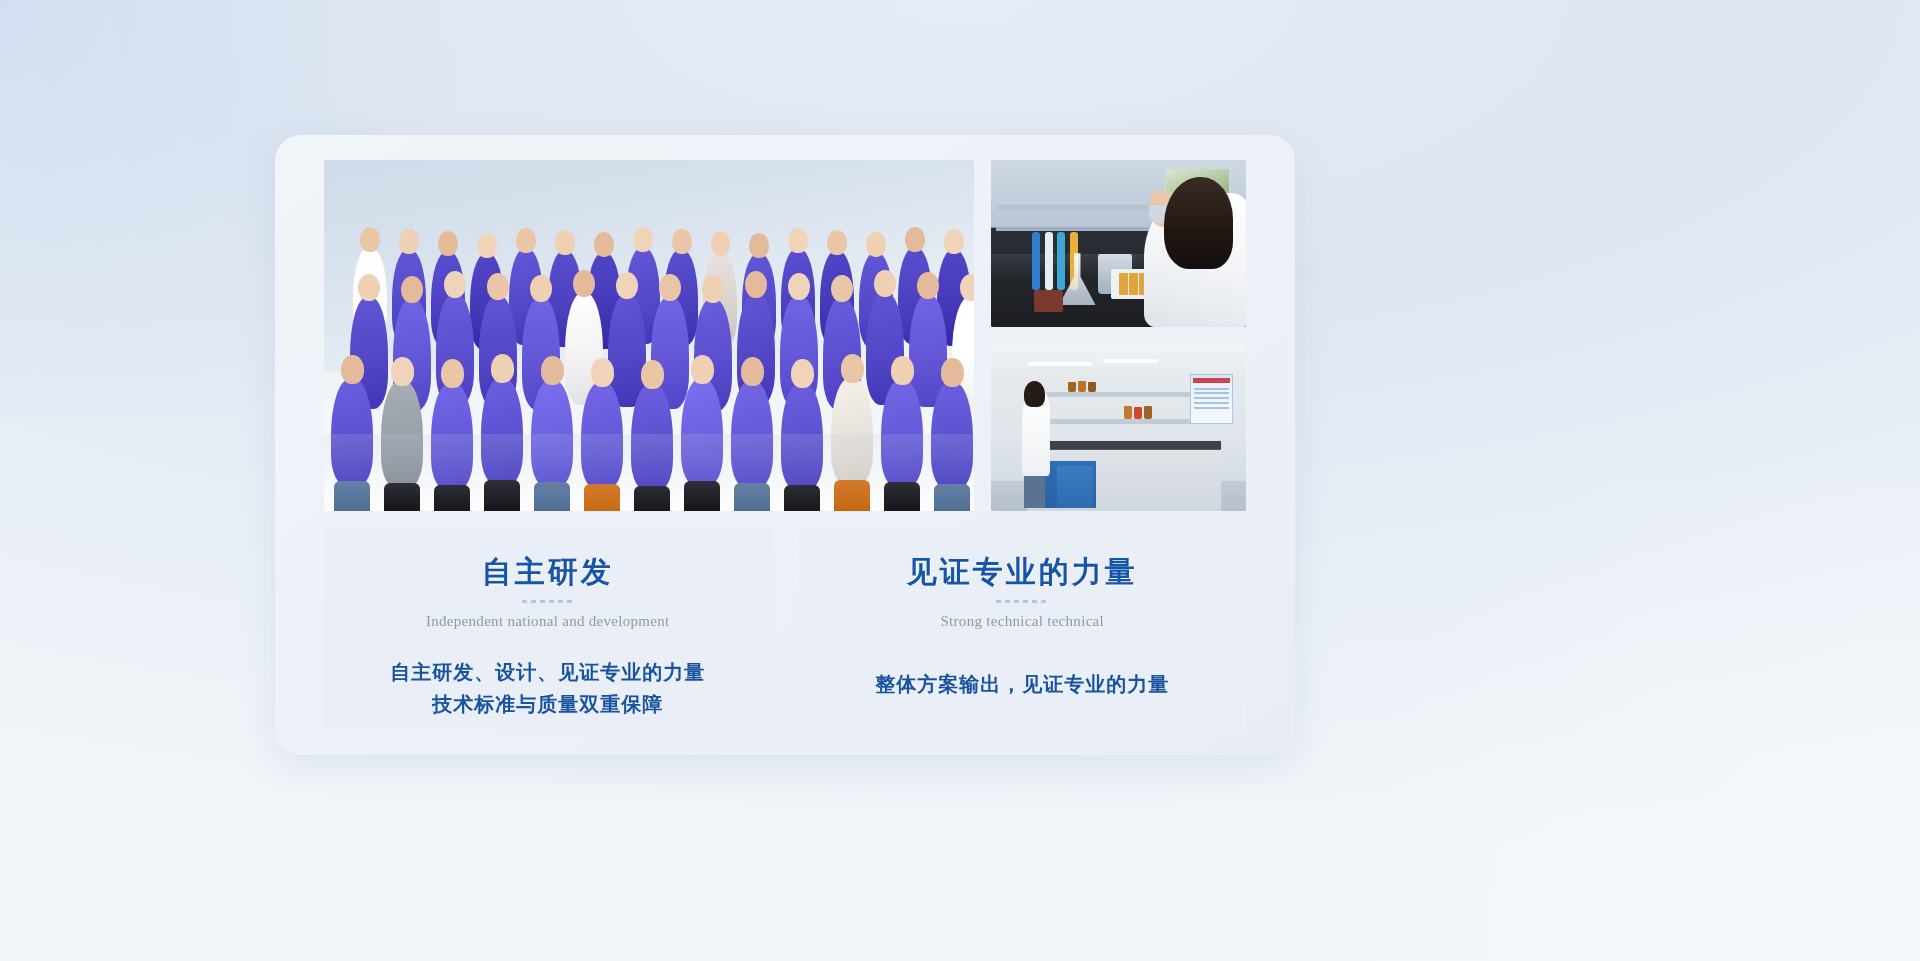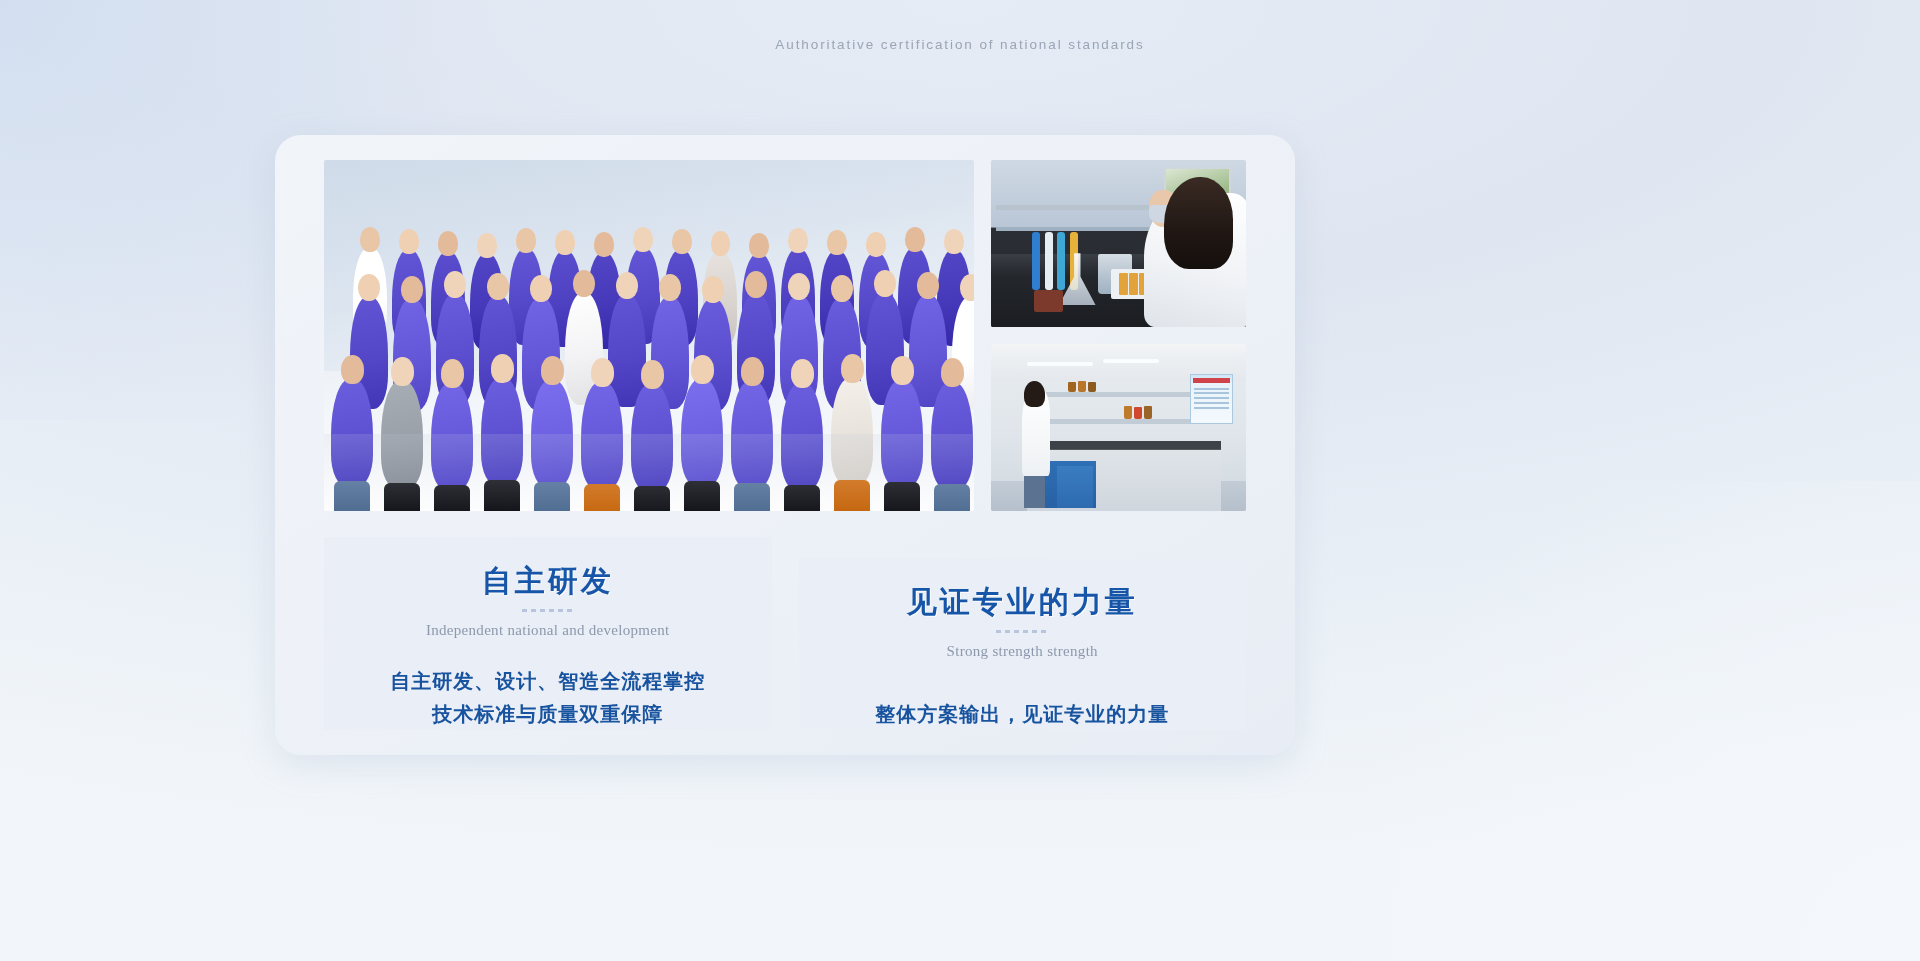--- a/index.html
+++ b/index.html
@@ -105,21 +105,21 @@
     background:linear-gradient(180deg,#3a7cc0,#2e6bb0);}
   .lab2 .coat2{position:absolute;left:12%;top:27%;width:11%;height:52%;
     background:linear-gradient(180deg,#ffffff,#eef1f4);border-radius:38% 30% 8% 8%;}
   .lab2 .hair2{position:absolute;left:13%;top:22%;width:8%;height:16%;
     background:#241b16;border-radius:50% 50% 35% 35%;}
   .lab2 .jeans{position:absolute;left:13%;top:76%;width:8%;height:22%;background:#5b7290;}
   .lab2 .floor2{position:absolute;left:0;right:0;bottom:0;height:18%;
     background:linear-gradient(180deg,#c3ccd6,#b5c0cc);}
 
   
-  .cards{position:absolute;left:49px;top:393px;width:922px;height:202px;display:flex;gap:27px;align-items:flex-end;}
+  .cards{position:absolute;left:49px;top:393px;width:922px;height:202px;display:flex;gap:27px;}
   .card{flex:1;background:#eaeef6;border-radius:3px;padding-top:24px;text-align:center;}
   .card-title{
     font-family:"Liberation Serif", serif;
     font-size:30px;font-weight:700;color:#1655a8;letter-spacing:3px;
     text-shadow:1px 1px 0 rgba(255,255,255,.8);
   }
   .dash{margin:7px auto 0;width:52px;height:3px;
     background:repeating-linear-gradient(to right,#b7c6dd 0 5px,transparent 5px 9px);}
   .card-en{margin-top:10px;font-size:15px;color:#8c99ad;
     font-family:"Liberation Serif", serif;letter-spacing:.3px;}
@@ -127,21 +127,20 @@
     font-size:20px;font-weight:700;color:#17539f;line-height:1.62;letter-spacing:1px;}
   .card-body span{display:block;}
 </style>
 </head>
 <body>
 
 <div class="bg-corner-tl"></div>
 <div class="bg-corner-br"></div>
 
 <div class="header">
-  <div class="subtitle">Authoritative certification of national standards</div>
 </div>
 
 <div class="panel">
 
   <div class="photos">
 
     <div class="photo-main">
       <div class="room-floor"></div>
       <div class="crowd" id="crowd">
           <div class="pp" style="left: 29px; top: 87.5px; width: 34px; height: 96px; background: linear-gradient(170deg, rgb(255, 255, 255) 0%, rgb(255, 255, 255) 55%, rgb(237, 237, 237) 100%);"></div>
@@ -350,28 +349,28 @@
     </div>
   </div>
 
   <div class="cards">
 
     <div class="card">
       <div class="card-title">自主研发</div>
       <div class="dash"></div>
       <div class="card-en">Independent national and development</div>
       <div class="card-body">
-        <span>自主研发、设计、智造全流程掌控</span>
+        <span>自主研发、设计、见证专业的力量</span>
         <span>技术标准与质量双重保障</span>
       </div>
     </div>
 
     <div class="card">
       <div class="card-title">见证专业的力量</div>
       <div class="dash"></div>
-      <div class="card-en">Strong strength strength</div>
+      <div class="card-en">Strong technical technical</div>
       <div class="card-body" style="margin-top:38px">
         <span>整体方案输出，见证专业的力量</span>
       </div>
     </div>
 
   </div>
 </div>
 
 </body></html>

